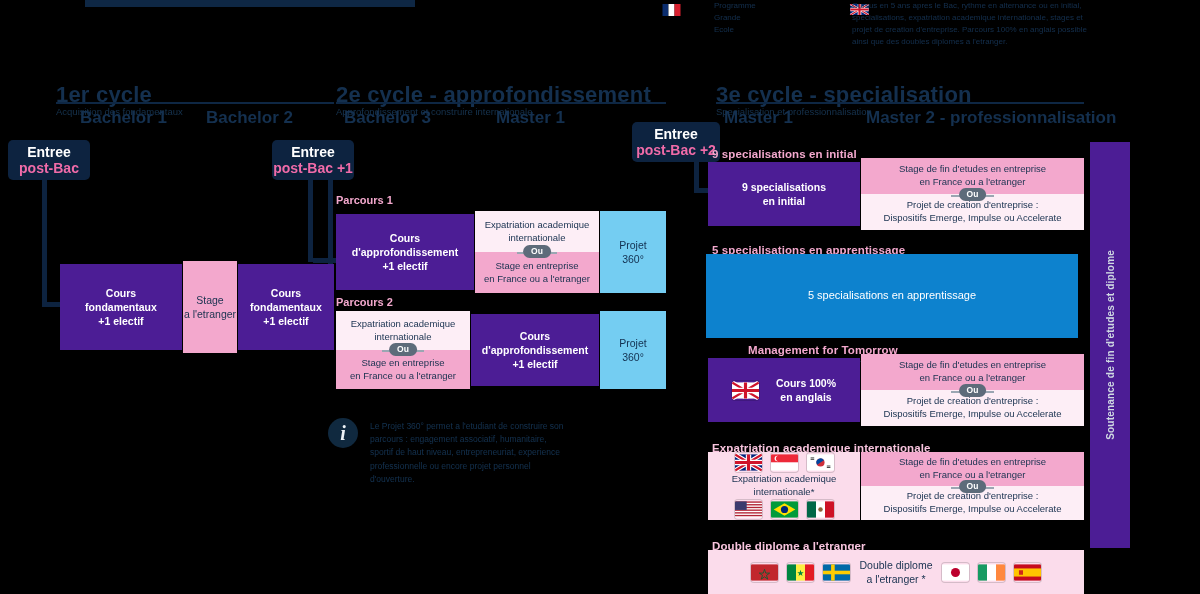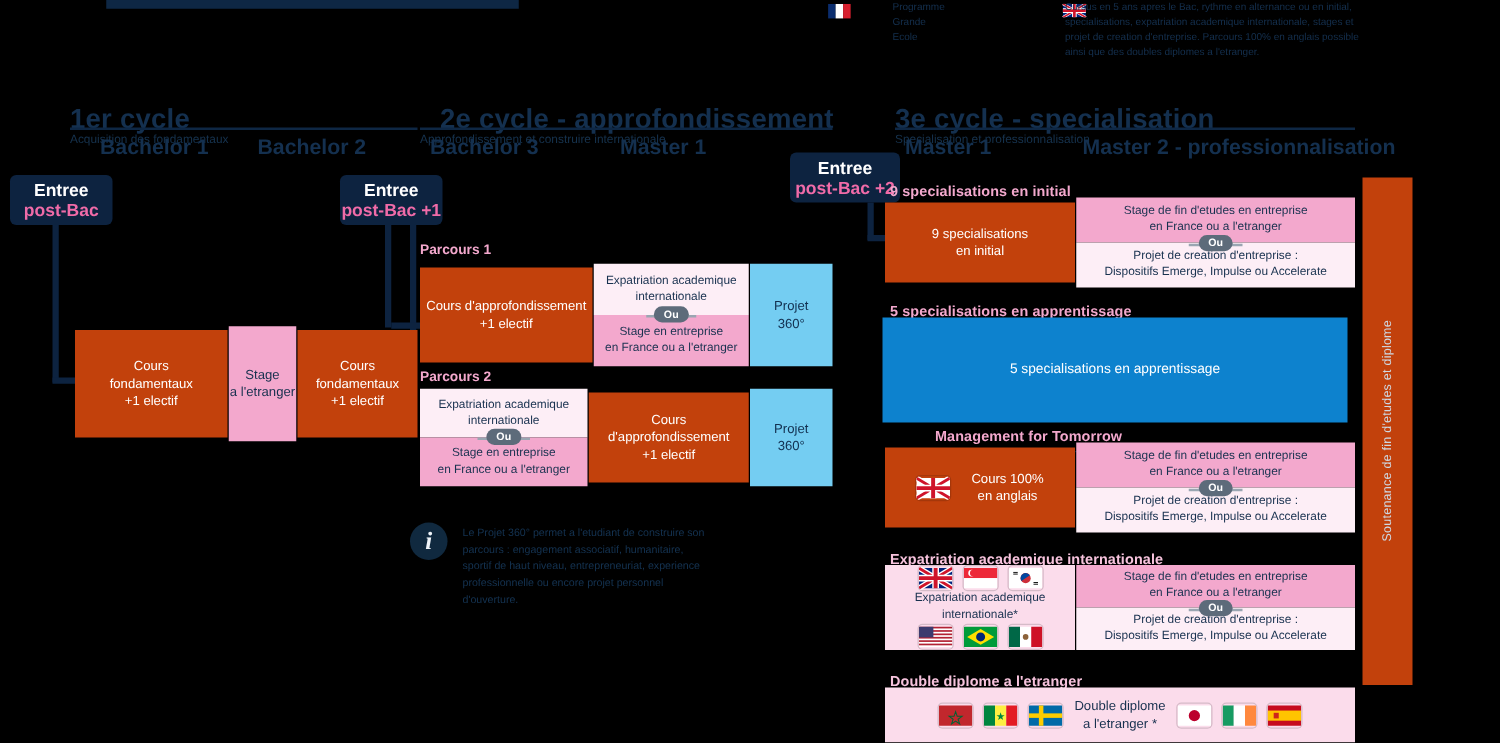--- a/index.html
+++ b/index.html
@@ -4,21 +4,21 @@
 <style>
   html,body{margin:0;padding:0;background:#000;}
   body{
     width:1200px;height:594px;position:relative;overflow:hidden;
     font-family:"Liberation Sans","DejaVu Sans",sans-serif;
     color:#fff;
   }
   .abs{position:absolute;box-sizing:border-box;}
 
   
-  .navy{background:#c2410c;color:#ffffff;}
+  .navy{background:#4c1d95;color:#ffffff;font-weight:bold;}
   .pink{background:#f3a8cd;color:#18314f;}
   .pink-light{background:#fbdceb;color:#18314f;}
   .pink-pale{background:#fdeef6;color:#18314f;}
   .blue{background:#74cdf2;color:#123050;}
   .bluebright{background:#0d82ce;color:#ffffff;}
 
   .ctr{display:flex;align-items:center;justify-content:center;text-align:center;}
   .col{flex-direction:column;}
 
   
@@ -117,21 +117,21 @@
 
 <div class="abs" style="left:56px;top:82px;width:278px;height:48px;">
   <div class="abs sect-title" style="left:0;top:0;">1er cycle</div>
   <div class="abs sect-sub" style="left:0;top:24px;">Acquisition des fondamentaux</div>
   <div class="abs faint-rule" style="left:0;top:20px;width:278px;height:2px;"></div>
   <div class="abs yr-label" style="left:24px;top:26px;">Bachelor 1</div>
   <div class="abs yr-label" style="left:150px;top:26px;">Bachelor 2</div>
 </div>
 
 <div class="abs" style="left:336px;top:82px;width:330px;height:48px;">
-  <div class="abs sect-title" style="left:16px;top:0;">2e cycle - approfondissement</div>
+  <div class="abs sect-title" style="left:0;top:0;">2e cycle - approfondissement</div>
   <div class="abs sect-sub" style="left:0;top:24px;">Approfondissement et construire internationale</div>
   <div class="abs faint-rule" style="left:0;top:20px;width:330px;height:2px;"></div>
   <div class="abs yr-label" style="left:8px;top:26px;">Bachelor 3</div>
   <div class="abs yr-label" style="left:160px;top:26px;">Master 1</div>
 </div>
 
 <div class="abs" style="left:716px;top:82px;width:368px;height:48px;">
   <div class="abs sect-title" style="left:0;top:0;">3e cycle - specialisation</div>
   <div class="abs sect-sub" style="left:0;top:24px;">Specialisation et professionnalisation</div>
   <div class="abs faint-rule" style="left:0;top:20px;width:368px;height:2px;"></div>

